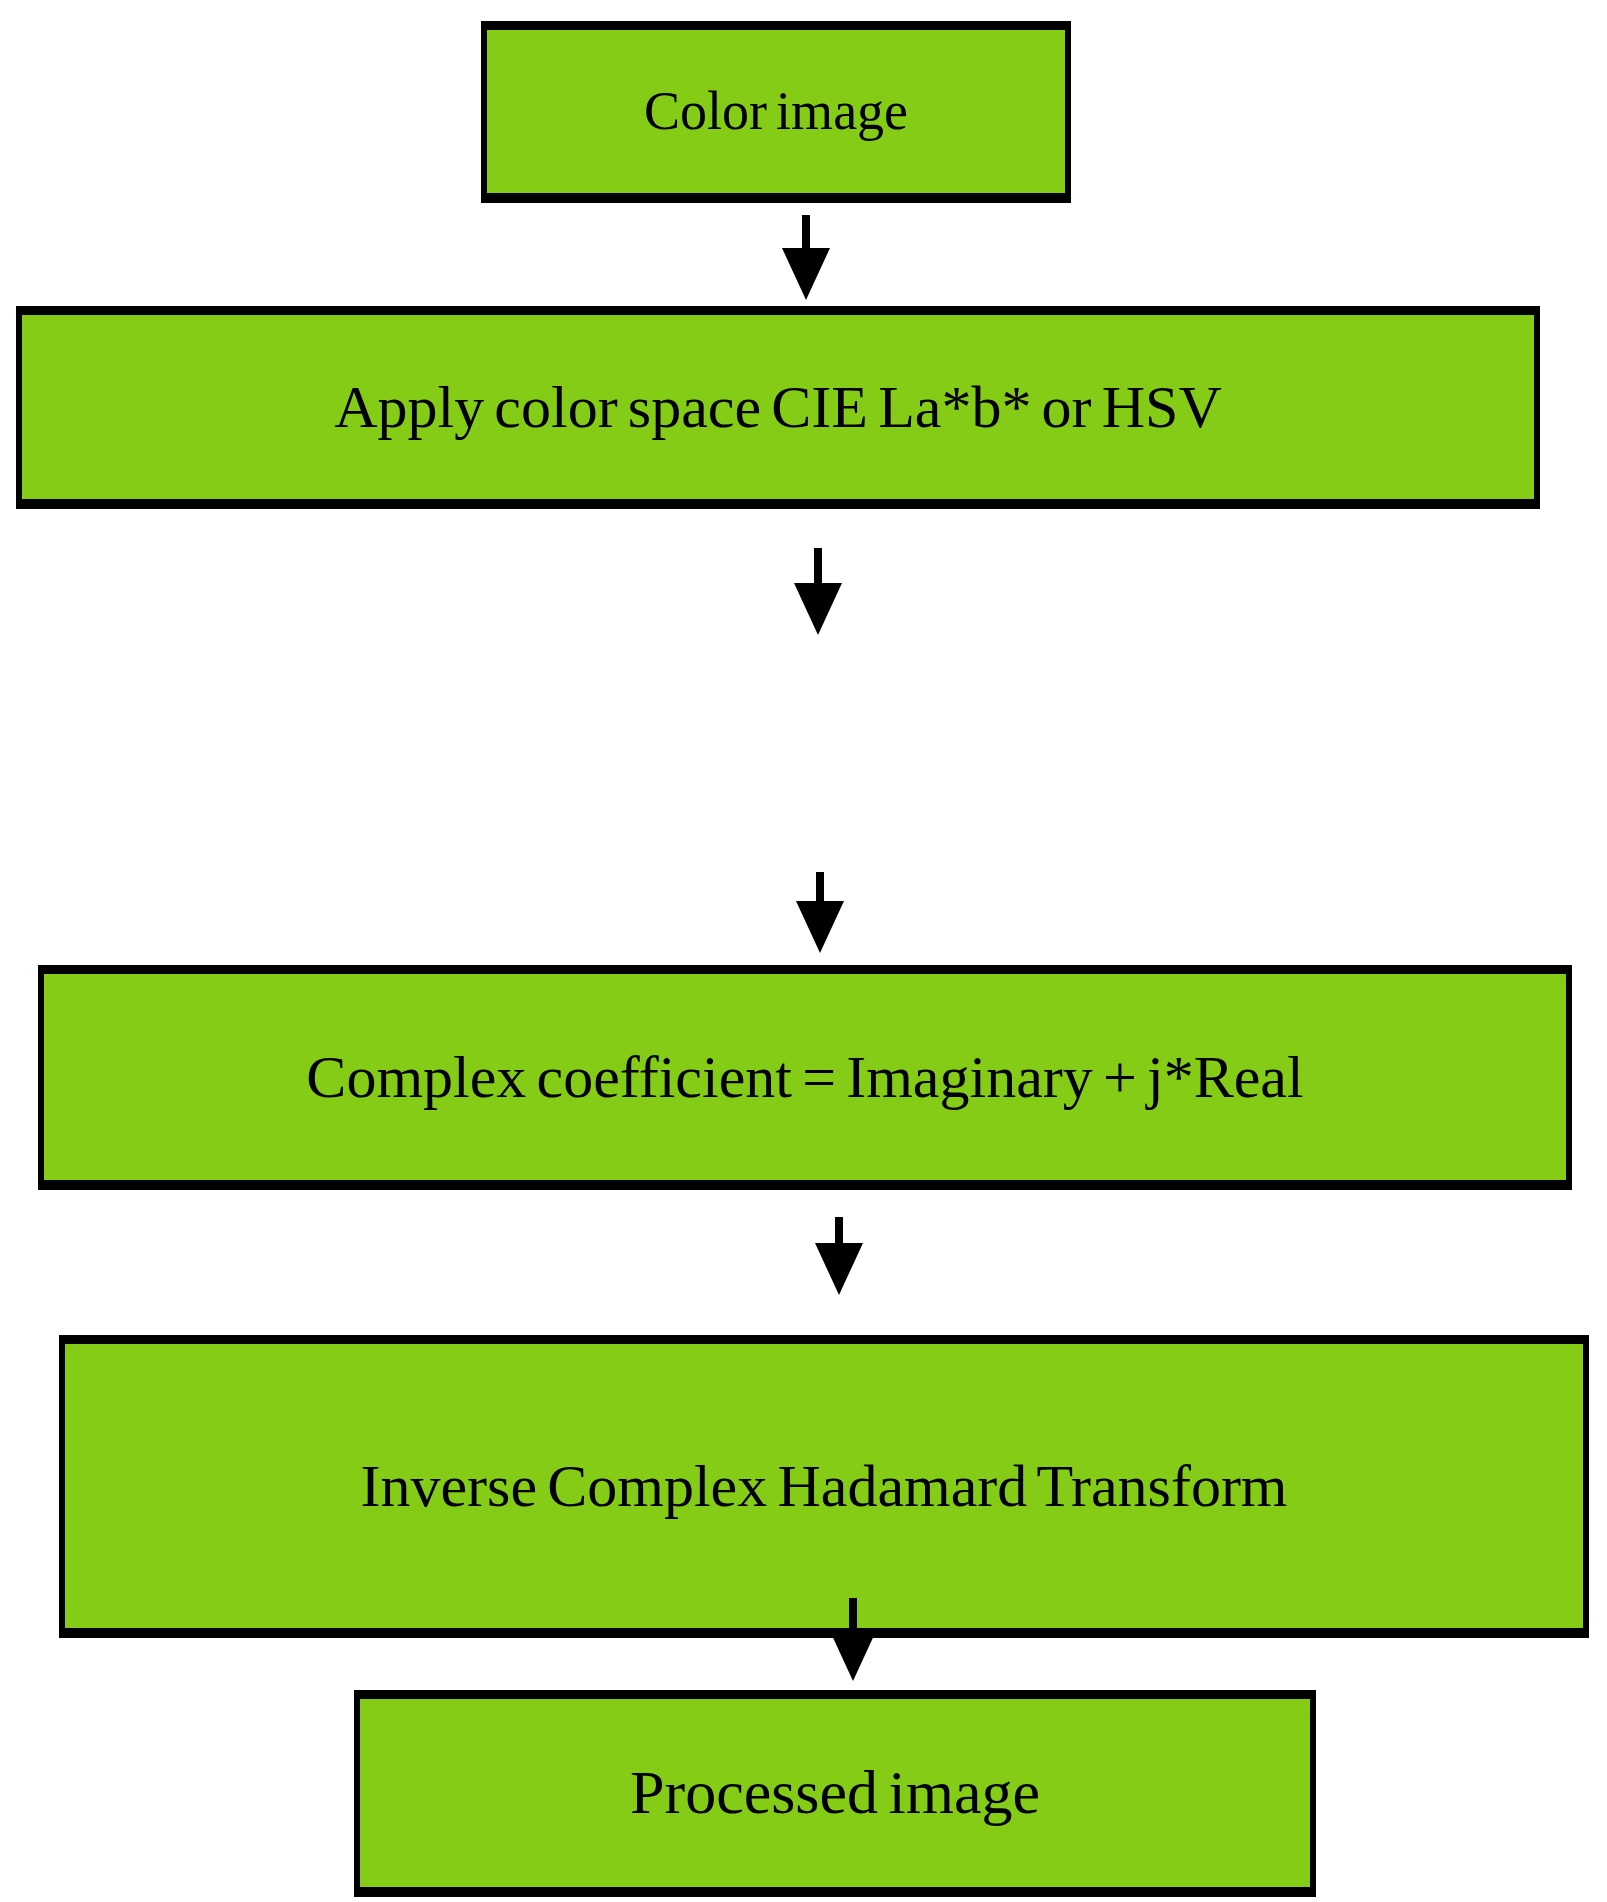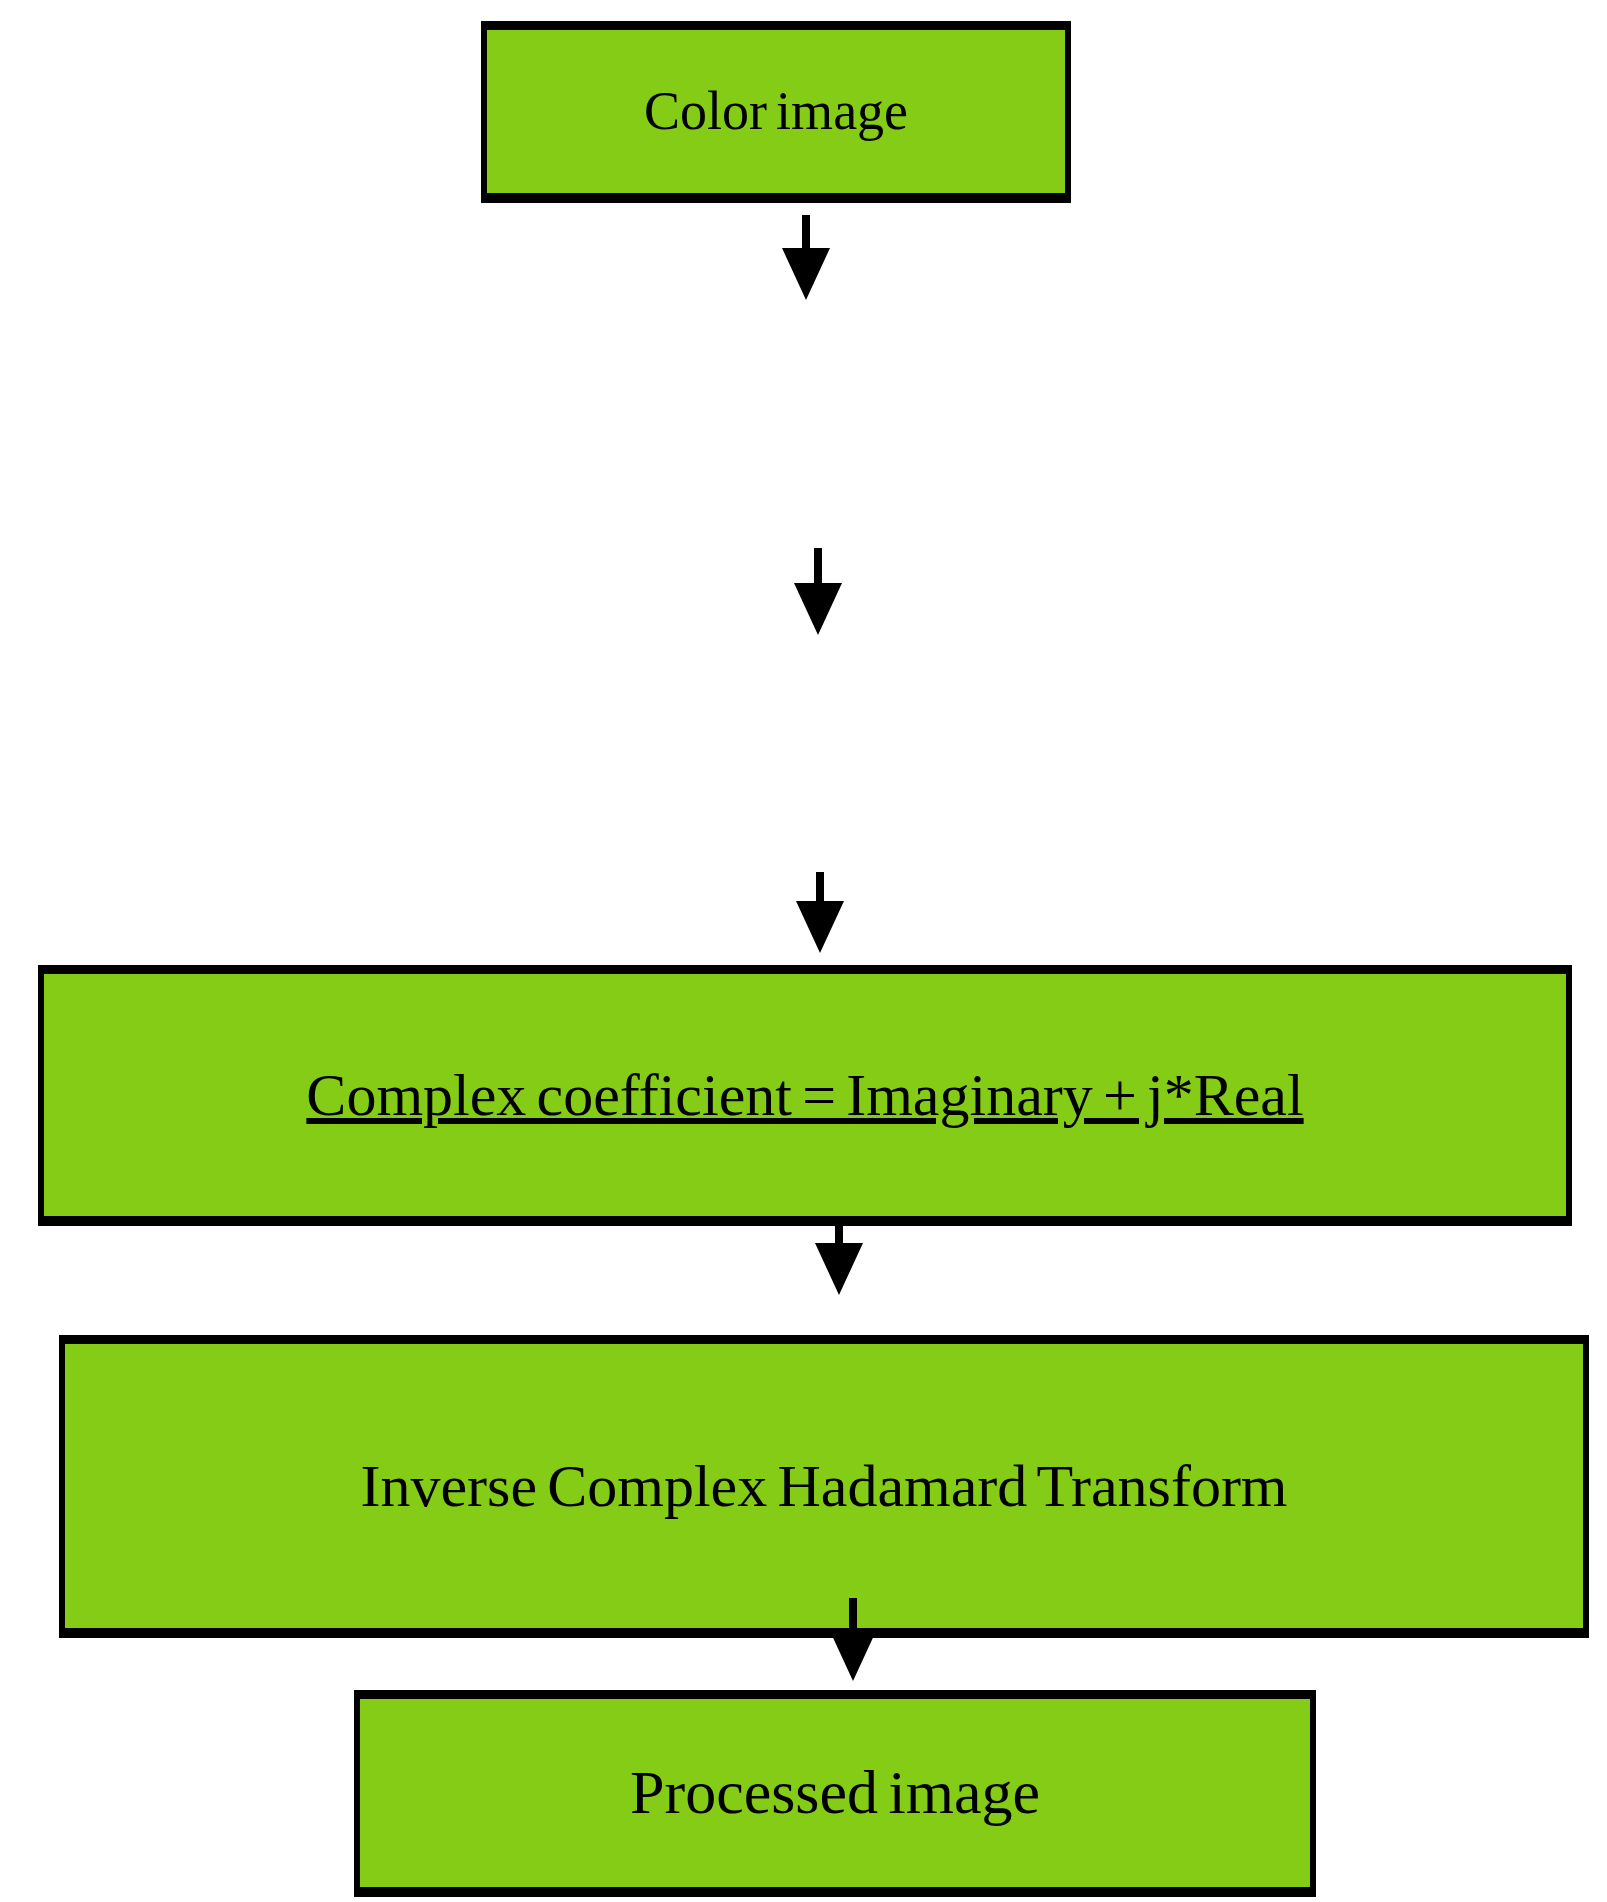--- a/index.html
+++ b/index.html
@@ -30,21 +30,21 @@
     line-height: 1.05;
     word-spacing: -0.08em;
     white-space: nowrap;
   }
   .box-label { display: inline-block; }
 
   
   #box-0 { left: 481px; top: 21px;   width: 590px;  height: 182px; font-size: 54px; }
   #box-1 { left: 16px;  top: 306px;  width: 1524px; height: 203px; font-size: 60px; }
   #box-2 { left: 26px;  top: 653px;  width: 1534px; height: 195px; font-size: 60px; }
-  #box-3 { left: 38px;  top: 965px;  width: 1534px; height: 261px; font-size: 60px; text-decoration: underline; }
+  #box-3 { left: 38px;  top: 965px;  width: 1534px; height: 225px; font-size: 60px; }
   #box-4 { left: 59px;  top: 1335px; width: 1530px; height: 303px; font-size: 60px; }
   #box-5 { left: 354px; top: 1690px; width: 962px;  height: 207px; font-size: 62px; }
 
   .arrow {
     position: absolute;
     width: 48px;
   }
   .arrow .stem {
     position: absolute;
     left: 50%;
@@ -78,20 +78,23 @@
 
   <div class="box" id="box-0">
     <span class="box-label">Color image</span>
   </div>
 
   <div class="arrow" id="arrow-0">
     <div class="stem"></div>
     <div class="head"></div>
   </div>
 
+  <div class="box" id="box-1">
+    <span class="box-label">Apply color space CIE La*b* or HSV</span>
+  </div>
 
   <div class="arrow" id="arrow-1">
     <div class="stem"></div>
     <div class="head"></div>
   </div>
 
 
   <div class="arrow" id="arrow-2">
     <div class="stem"></div>
     <div class="head"></div>

